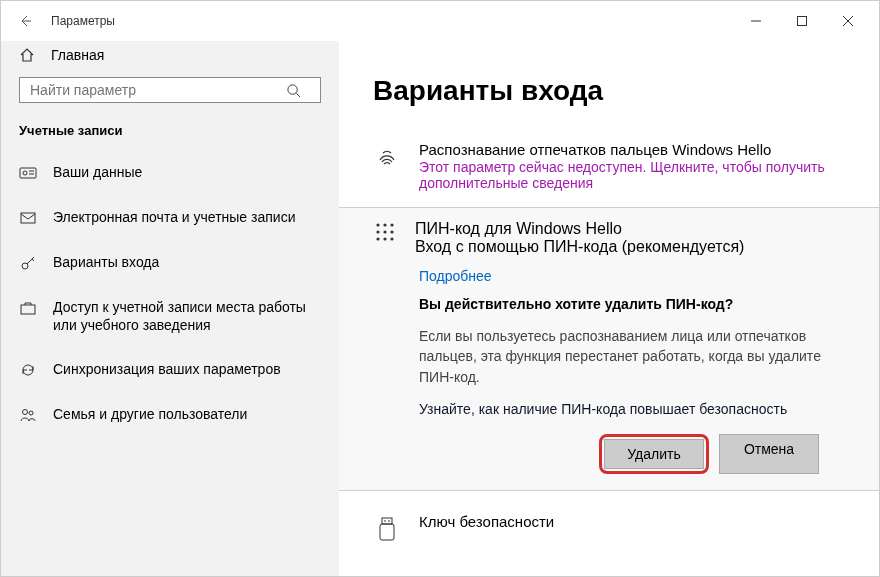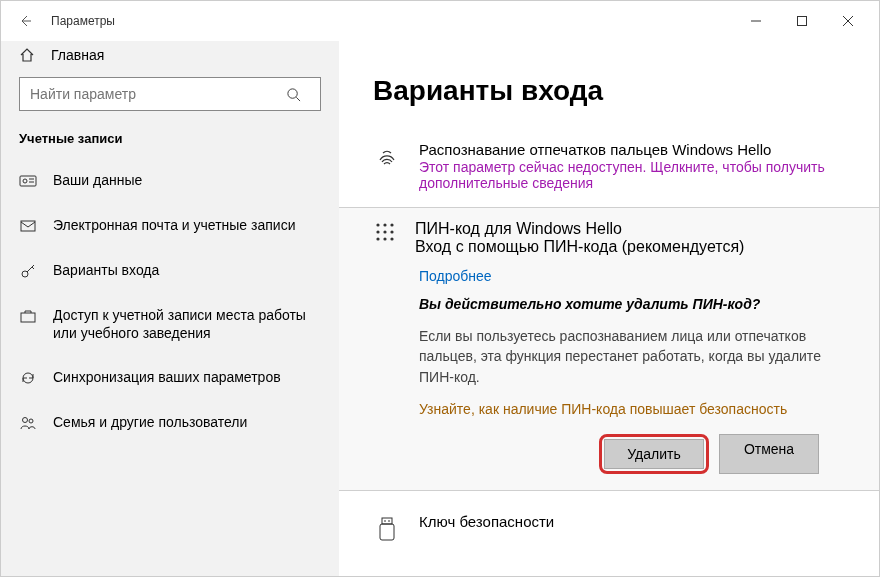--- a/index.html
+++ b/index.html
@@ -5,39 +5,39 @@
 * { margin:0; padding:0; box-sizing:border-box; font-family:"Segoe UI",Tahoma,sans-serif; }
 body { background:#fff; width:880px; height:577px; overflow:hidden; border:1px solid #ccc; }
 .titlebar { height:40px; display:flex; align-items:center; padding:0 8px; }
 .titlebar .back { width:32px; height:32px; display:flex; align-items:center; justify-content:center; color:#333; font-size:16px; cursor:pointer; }
 .titlebar .title { margin-left:10px; font-size:12px; color:#333; }
 .titlebar .spacer { flex:1; }
 .wbtn { width:46px; height:30px; display:flex; align-items:center; justify-content:center; color:#333; font-size:11px; cursor:pointer; }
 .wrap { display:flex; height:calc(100% - 40px); }
 .sidebar { width:338px; background:#f2f2f2; padding:0 0 0 0; overflow:hidden; }
 .sidebar a.home { display:flex; align-items:center; gap:16px; padding:6px 18px 14px 18px; color:#000; font-size:14px; cursor:pointer; }
-.searchbox { margin:0 18px 16px 18px; border:1px solid #888; display:flex; align-items:center; height:34px; background:#fff; }
+.searchbox { margin:0 18px 16px 18px; border:1px solid #888; display:flex; align-items:center; height:26px; background:#fff; }
 .searchbox input { flex:1; border:0; outline:0; padding:0 10px; font-size:14px; background:transparent; }
 .searchbox .sicon { width:34px; text-align:center; color:#333; font-size:15px; }
 .sidebar .section { padding:4px 18px 12px 18px; font-size:13px; font-weight:600; color:#000; }
 .navitem { display:flex; align-items:flex-start; gap:16px; padding:13px 18px; font-size:14px; color:#000; cursor:pointer; line-height:1.3; }
 .navitem .ico { width:18px; height:18px; display:inline-flex; align-items:center; justify-content:center; flex-shrink:0; margin-top:1px; }
 .main { flex:1; padding:8px 34px 0 34px; overflow:hidden; color:#000; }
 h1 { font-size:28px; font-weight:600; margin:26px 0 24px 0; }
 .option { display:flex; gap:18px; padding:10px 0; }
 .option .oicon { width:28px; height:28px; display:flex; align-items:center; justify-content:center; flex-shrink:0; margin-top:2px; color:#333; }
 .option .ot { font-size:15px; color:#000; }
 .option .od { font-size:14px; color:#a21caf; margin-top:1px; }
 .expanded { border:1px solid #cfcfcf; border-left:0; border-right:0; background:#f8f8f8; padding:12px 0 16px 0; margin:6px -34px 12px -34px; }
 .expanded .inner { padding:0 50px 0 34px; }
 .expanded .hdr { display:flex; gap:18px; }
 .more { color:#0067c0; font-size:14px; margin:12px 0 4px 46px; cursor:pointer; display:inline-block; }
-.black { color:#000; font-size:14px; margin:8px 0 0 46px; font-weight:600;font-style:italic; }
+.black { color:#000; font-size:14px; margin:8px 0 0 46px; font-weight:600; }
 .grey { color:#444; font-size:14px; margin:4px 0 0 46px; line-height:1.45; max-width:430px; }
-.link2 { color:#a16207; font-size:14px; margin:14px 0 0 46px; cursor:pointer; display:inline-block; }
+.link2 { color:#0f172a; font-size:14px; margin:14px 0 0 46px; cursor:pointer; display:inline-block; }
 .btnrow { display:flex; gap:10px; justify-content:flex-end; padding:16px 10px 0 46px; }
 .btn { min-width:100px; padding:6px 14px; background:#ccc; border:1px solid #aaa; font-size:14px; text-align:center; cursor:pointer; }
 .callout { border:3px solid #d32f2f; border-radius:8px; padding:2px; display:inline-flex; }
 svg { display:block; }
 </style>
 </head>
 <body>
 
 <div class="titlebar">
   <div class="back">

